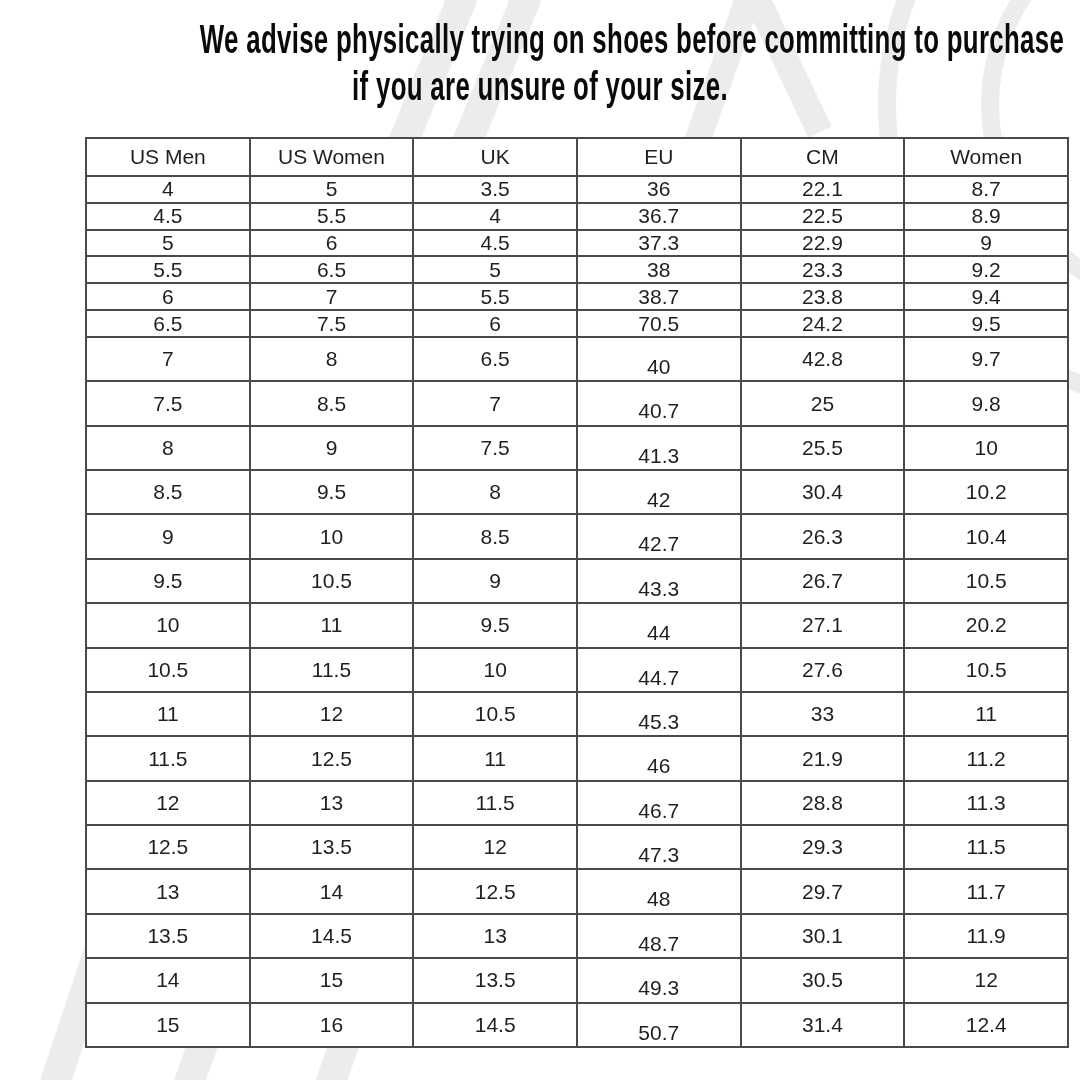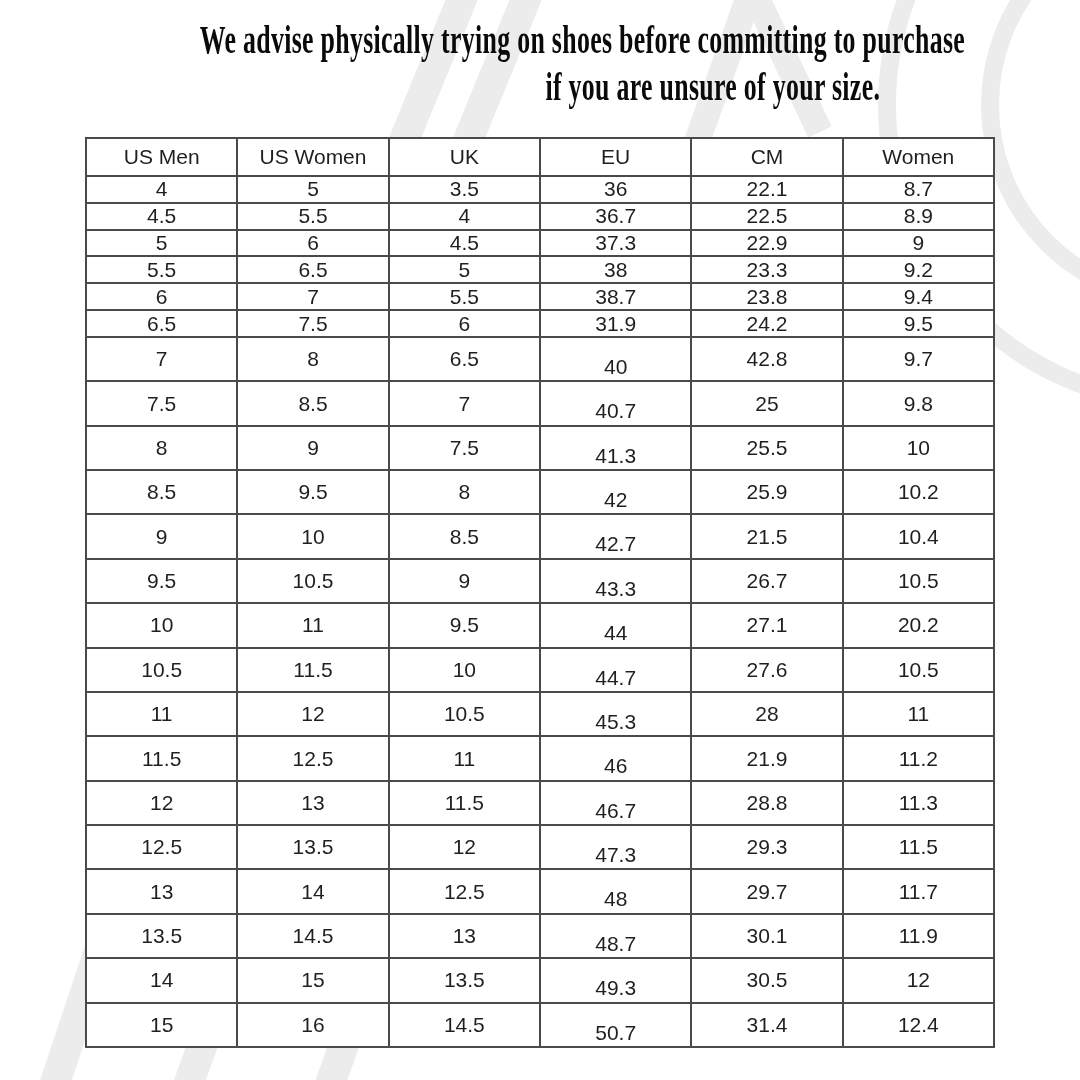--- a/index.html
+++ b/index.html
@@ -24,38 +24,37 @@
     inset: 0;
     z-index: 0;
     pointer-events: none;
   }
   .heading {
     position: absolute;
     top: 16px;
     left: 0;
     width: 1080px;
     z-index: 2;
-    text-align: right;
+    text-align: center;
     color: var(--heading);
     font-weight: bold;
     font-size: 41px;
     line-height: 47px;
     letter-spacing: 0.5px;
-    font-family: Liberation Serif, serif;
   }
   .heading .line {
     transform: scaleX(0.63);
     transform-origin: 50% 50%;
     white-space: nowrap;
   }
   table.size-table {
     position: absolute;
     left: 85px;
     top: 137px;
-    width: 910px;
+    width: 984px;
     height: 911px;
     z-index: 1;
     border-collapse: separate;
     border-spacing: 0;
     table-layout: fixed;
     background: var(--bg);
     border: 1px solid var(--border);
   }
   table.size-table th,
   table.size-table td {
@@ -146,21 +145,21 @@
         <td>7</td>
         <td>5.5</td>
         <td>38.7</td>
         <td>23.8</td>
         <td>9.4</td>
       </tr>
       <tr>
         <td>6.5</td>
         <td>7.5</td>
         <td>6</td>
-        <td>31.9</td>
+        <td>70.5</td>
         <td>24.2</td>
         <td>9.5</td>
       </tr>
       <tr>
         <td>7</td>
         <td>8</td>
         <td>6.5</td>
         <td class="eu-up">40</td>
         <td>42.8</td>
         <td>9.7</td>
@@ -179,29 +178,29 @@
         <td>7.5</td>
         <td class="eu-up">41.3</td>
         <td>25.5</td>
         <td>10</td>
       </tr>
       <tr>
         <td>8.5</td>
         <td>9.5</td>
         <td>8</td>
         <td class="eu-up">42</td>
-        <td>25.9</td>
+        <td>30.4</td>
         <td>10.2</td>
       </tr>
       <tr>
         <td>9</td>
         <td>10</td>
         <td>8.5</td>
         <td class="eu-up">42.7</td>
-        <td>21.5</td>
+        <td>26.3</td>
         <td>10.4</td>
       </tr>
       <tr>
         <td>9.5</td>
         <td>10.5</td>
         <td>9</td>
         <td class="eu-up">43.3</td>
         <td>26.7</td>
         <td>10.5</td>
       </tr>
@@ -219,21 +218,21 @@
         <td>10</td>
         <td class="eu-up">44.7</td>
         <td>27.6</td>
         <td>10.5</td>
       </tr>
       <tr>
         <td>11</td>
         <td>12</td>
         <td>10.5</td>
         <td class="eu-up">45.3</td>
-        <td>28</td>
+        <td>33</td>
         <td>11</td>
       </tr>
       <tr>
         <td>11.5</td>
         <td>12.5</td>
         <td>11</td>
         <td class="eu-up">46</td>
         <td>21.9</td>
         <td>11.2</td>
       </tr>

